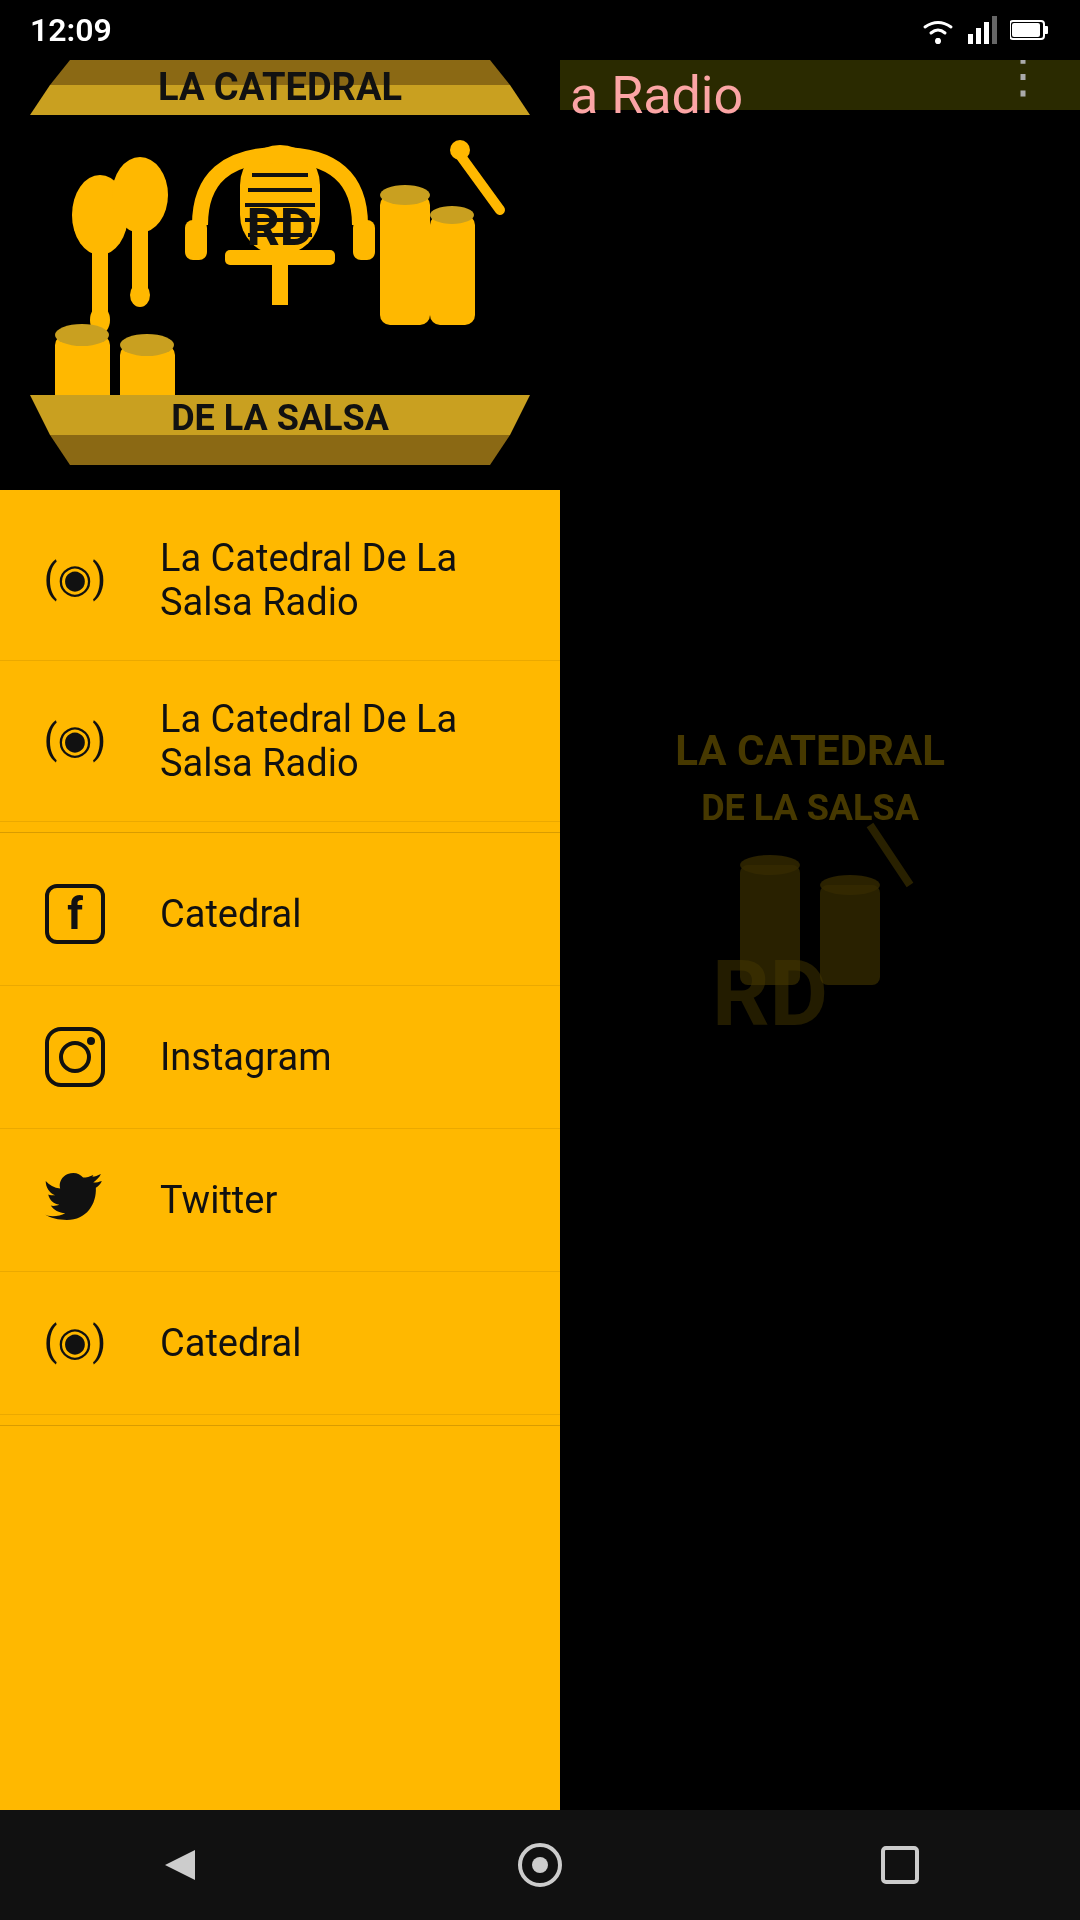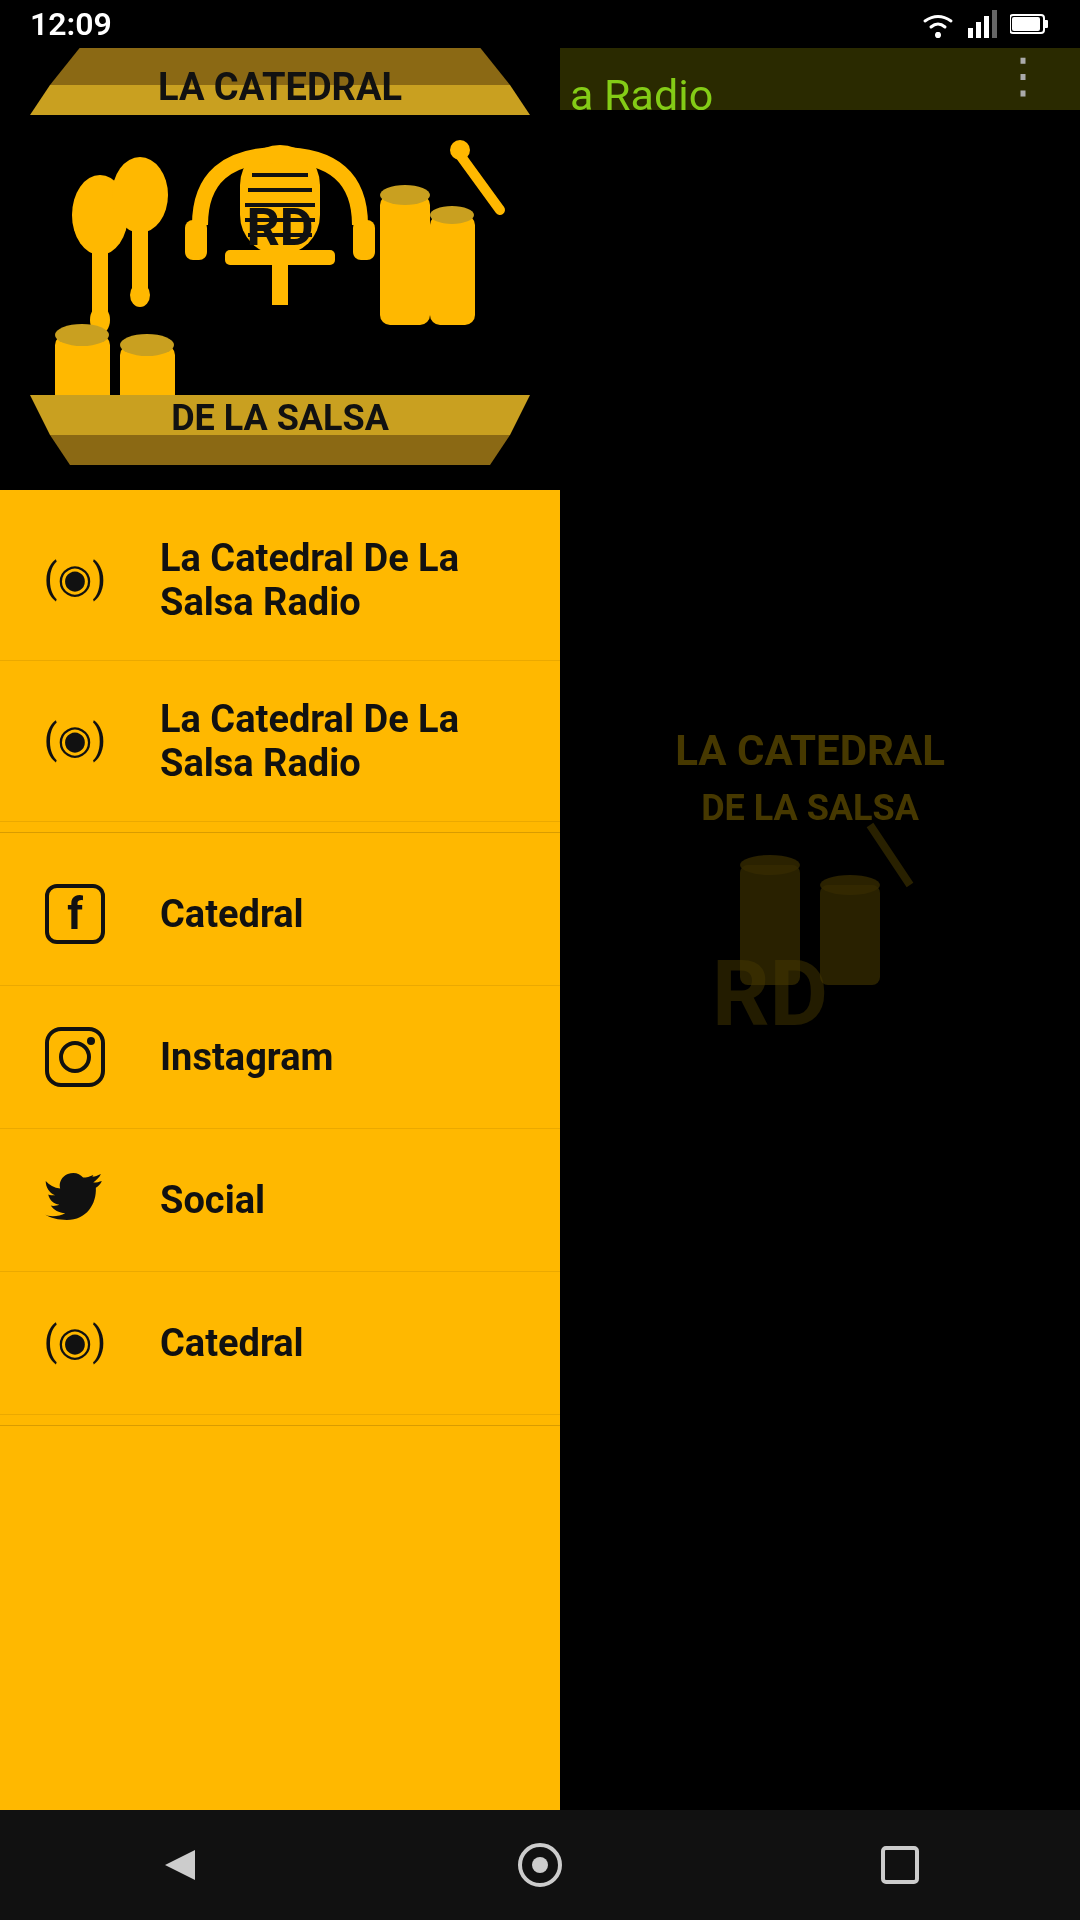--- a/index.html
+++ b/index.html
@@ -13,21 +13,21 @@
       overflow: hidden;
       position: relative;
     }
 
     
     .status-bar {
       position: absolute;
       top: 0;
       left: 0;
       width: 100%;
-      height: 48px;
+      height: 60px;
       background: #000;
       display: flex;
       align-items: center;
       justify-content: space-between;
       padding: 0 30px;
       z-index: 100;
     }
 
     .status-time {
       color: #fff;
@@ -63,22 +63,22 @@
       right: 0;
       height: 110px;
       background: #2a2a00;
       display: flex;
       align-items: center;
       justify-content: space-between;
       padding: 50px 30px 10px 30px;
     }
 
     .top-bar-title {
-      color: #84cc16;
-      font-size: 43px;
+      color: #fca5a5;
+      font-size: 52px;
       margin-top: 40px;
     }
 
     .top-bar-menu {
       color: #aaa;
       font-size: 48px;
       letter-spacing: 3px;
     }
 
     
@@ -139,21 +139,21 @@
       width: 70px;
       height: 70px;
       flex-shrink: 0;
       display: flex;
       align-items: center;
       justify-content: center;
     }
 
     .menu-item-label {
       font-size: 38px;
-      font-weight: 700;
+      font-weight: 400;
       color: #111;
     }
 
     .section-header {
       padding: 30px 40px 10px 40px;
       font-size: 32px;
       color: #555;
       font-weight: 400;
     }
 
@@ -338,21 +338,21 @@
       <span class="menu-item-label">Instagram</span>
     </div>
 
     <div class="menu-item">
       <div class="menu-item-icon">
         <svg width="62" height="62" viewBox="0 0 62 62">
 
           <path d="M58 12 C54 14 50 15 46 15 C42 10 35 8 28 11 C21 14 17 21 19 28 C12 27 6 24 2 19 C2 26 6 33 13 36 C10 36 7 36 5 35 C6 41 11 46 18 47 C15 48 11 49 8 48 C11 53 18 57 25 57 C18 61 6 62 0 58 C8 63 17 65 27 65 C50 65 62 46 61 27 C64 25 67 22 68 19 C65 20 62 21 58 21 C62 18 65 15 67 11 C63 13 60 14 57 14 Z" fill="#111" transform="scale(0.85) translate(0, -5)"></path>
         </svg>
       </div>
-      <span class="menu-item-label">Social</span>
+      <span class="menu-item-label">Twitter</span>
     </div>
 
     <div class="menu-item">
       <div class="menu-item-icon">
         <svg width="60" height="60" viewBox="0 0 60 60">
           <text x="30" y="42" text-anchor="middle" font-size="40" fill="#111">(◉)</text>
         </svg>
       </div>
       <span class="menu-item-label">Catedral</span>
     </div>

